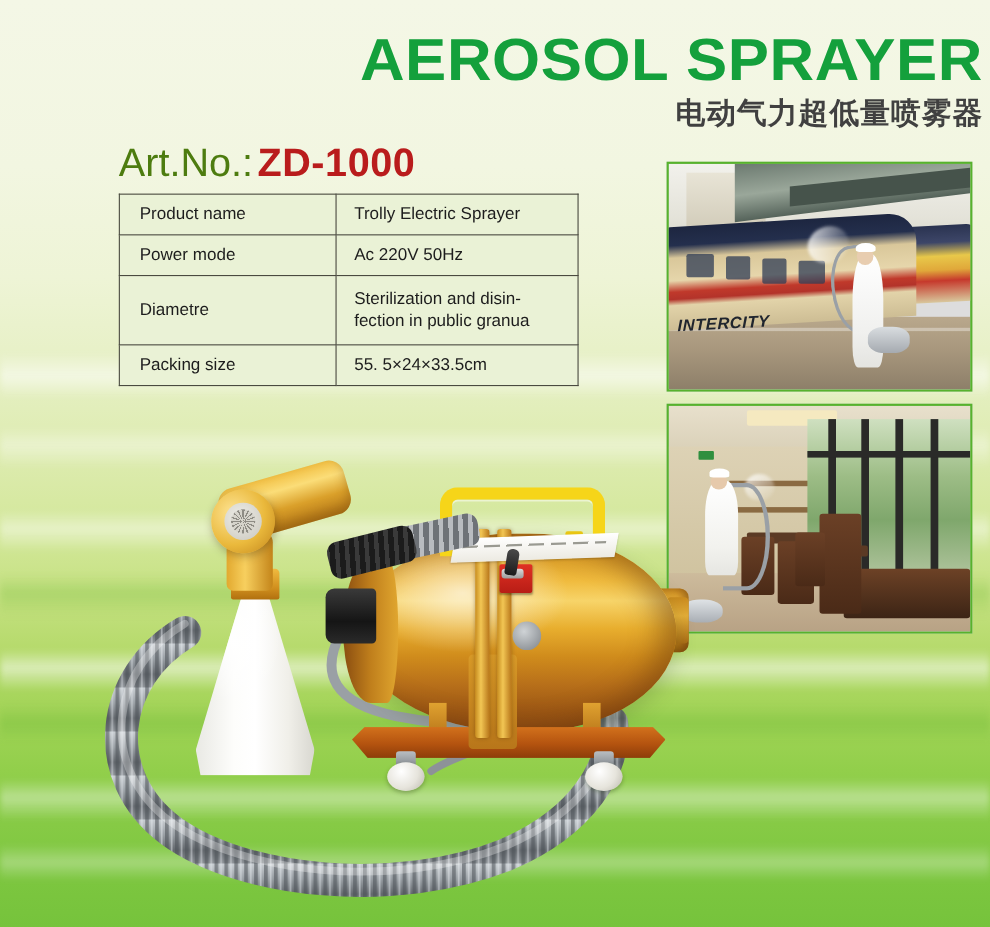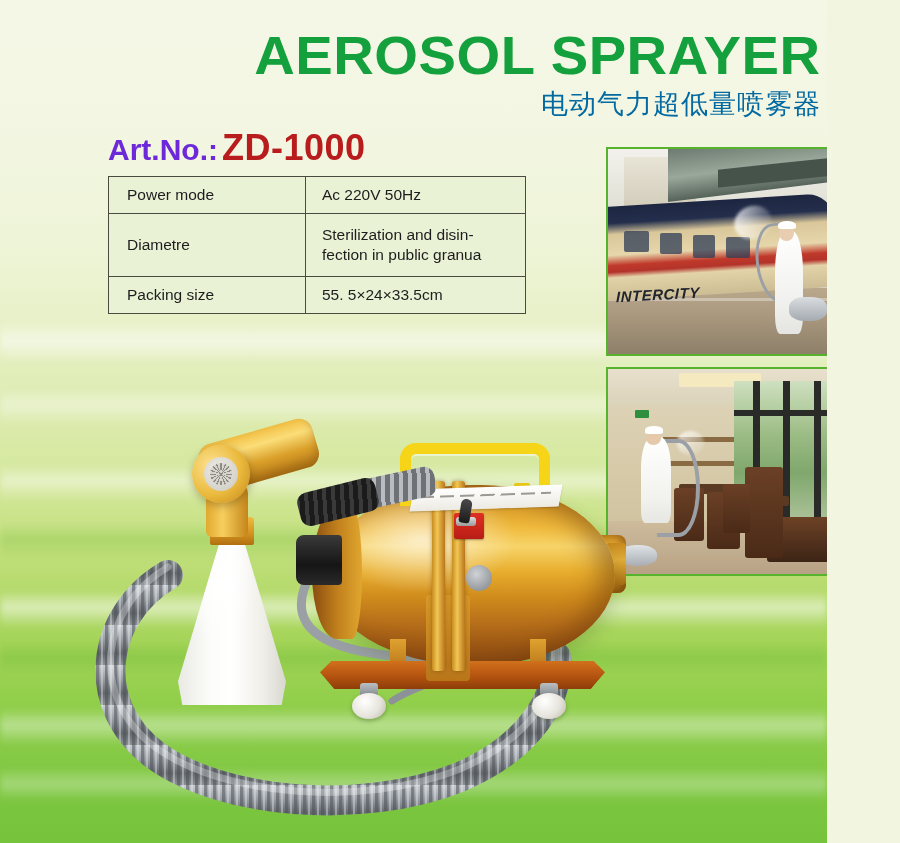--- a/index.html
+++ b/index.html
@@ -2,21 +2,21 @@
 <html><head>
 <meta charset="utf-8">
 <title>Aerosol Sprayer ZD-1000</title>
 <style>
   html,body{margin:0;padding:0;}
   body{
     width:900px;height:843px;overflow:hidden;
     font-family:"Liberation Sans","DejaVu Sans",sans-serif;
     background:#f2f5e0;
   }
-  #page{position:relative;width:827px;height:843px;overflow:hidden;}
+  #page{position:relative;width:900px;height:843px;overflow:hidden;}
 
   
   .bg-base{
     position:absolute;inset:0;
     background:linear-gradient(to bottom,
       #f4f7e6 0%,
       #f2f6e1 18%,
       #eef4d6 30%,
       #e6f0c4 40%,
       #dcebad 50%,
@@ -45,28 +45,28 @@
 
   
   .title-block{position:absolute;right:6px;top:28px;text-align:right;}
   .main-title{
     font-size:54px;font-weight:bold;color:#14a03c;
     letter-spacing:0.5px;line-height:1;white-space:nowrap;
     font-family:"Liberation Sans","DejaVu Sans",sans-serif;
     transform:scaleX(1.04);transform-origin:right center;
   }
   .sub-title{
-    margin-top:8px;font-size:27px;font-weight:normal;color:#0369a1;
+    margin-top:8px;font-size:27px;font-weight:bold;color:#404040;
     letter-spacing:1px;line-height:1;white-space:nowrap;
     font-family:"DejaVu Sans","Liberation Sans",sans-serif;
   }
 
   
   .artno{position:absolute;left:108px;top:130px;white-space:nowrap;line-height:1;}
-  .artno-label{font-size:30px;font-weight:bold;color:#6d28d9;}
+  .artno-label{font-size:36px;font-weight:normal;color:#4d7c0f;}
   .artno-value{font-size:36px;font-weight:bold;color:#b91c1c;margin-left:4px;letter-spacing:.5px;}
 
   
   .spec-table{
     position:absolute;left:108px;top:176px;width:418px;
     border-collapse:collapse;
     background:#eaf0d2;
     border:1px solid #4a4a40;
   }
   .spec-table td{
@@ -346,20 +346,24 @@
     <div class="sub-title">电动气力超低量喷雾器</div>
   </div>
 
   <div class="artno">
     <span class="artno-label">Art.No.:</span><span class="artno-value">ZD-1000</span>
   </div>
 
   <table class="spec-table">
     <tbody>
       <tr>
+        <td class="k">Product name</td>
+        <td class="v">Trolly Electric Sprayer</td>
+      </tr>
+      <tr>
         <td class="k">Power mode</td>
         <td class="v">Ac  220V  50Hz</td>
       </tr>
       <tr class="tall">
         <td class="k">Diametre</td>
         <td class="v" style="white-space:pre-line;">Sterilization and disin-
 fection in public granua</td>
       </tr>
       <tr>
         <td class="k">Packing size</td>

